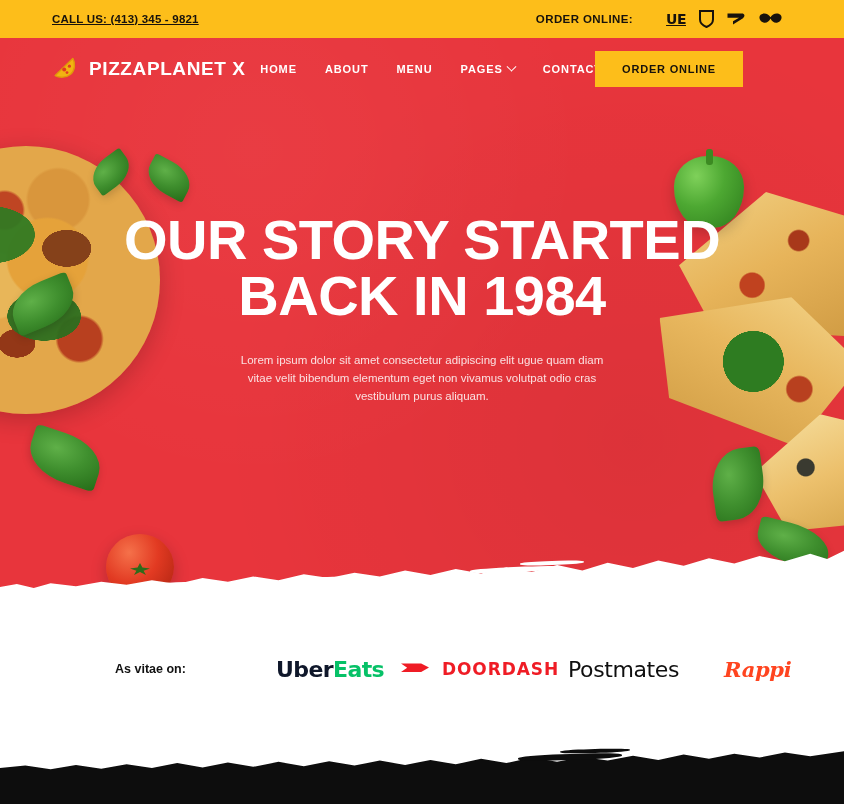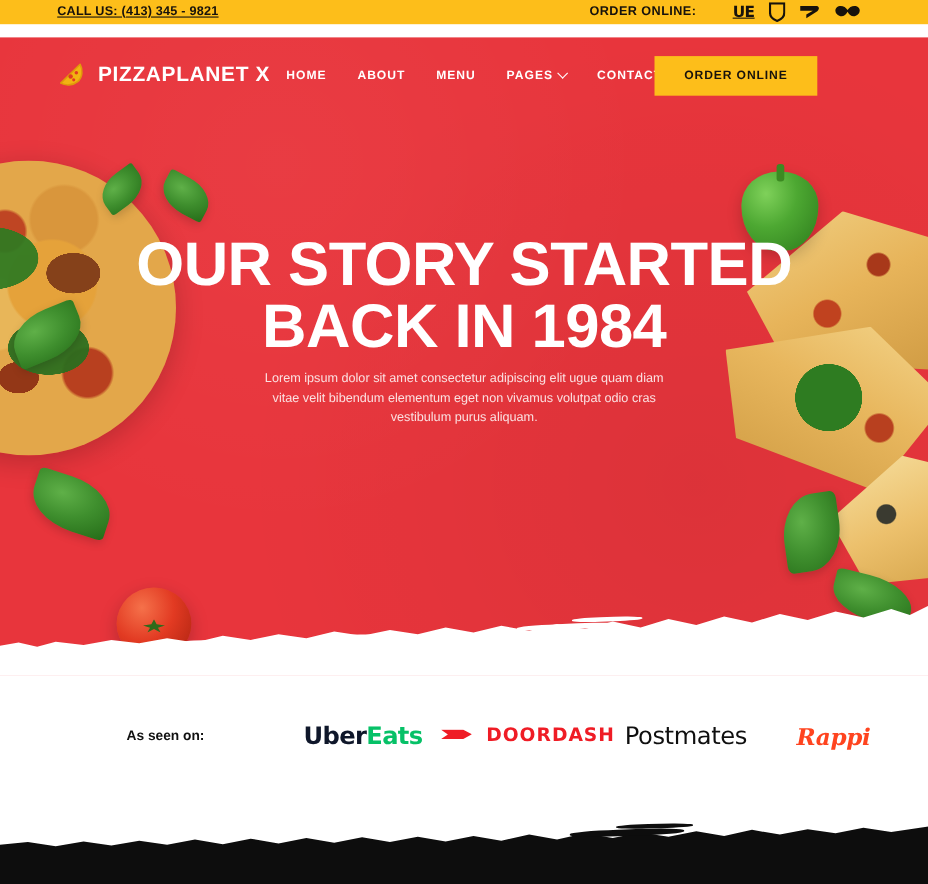--- a/index.html
+++ b/index.html
@@ -19,21 +19,21 @@
     height: 804px;
     overflow: hidden;
     background: #ffffff;
   }
 
   
   .topbar {
     position: absolute;
     top: 0; left: 0;
     width: 844px;
-    height: 22px;
+    height: 38px;
     background: #FDBE1A;
     display: flex;
     align-items: center;
     z-index: 40;
   }
   .topbar-phone {
     position: absolute;
     left: 52px;
     font-size: 11.5px;
     font-weight: 700;
@@ -165,21 +165,21 @@
   .hero-title {
     font-size: 56px;
     line-height: 1.0;
     font-weight: 800;
     letter-spacing: -0.5px;
     color: #ffffff;
     text-transform: uppercase;
     padding: 0 90px;
   }
   .hero-sub {
-    margin: 12px auto 0;
+    margin: 28px auto 0;
     width: 372px;
     font-size: 11.5px;
     line-height: 1.55;
     color: #fbe0e1;
     font-weight: 400;
   }
 
   
   .food { position: absolute; z-index: 14; pointer-events: none; }
 
@@ -504,21 +504,21 @@
 
     <div class="torn-white"></div>
     <div class="torn-fleck fleck-a"></div>
     <div class="torn-fleck fleck-b"></div>
     <div class="torn-fleck fleck-c"></div>
     <div class="torn-fleck fleck-d"></div>
   </section>
 
   <section class="brands">
     <div class="brands-row">
-      <span class="as-seen">As seen on:</span>
+      <span class="as-seen">As vitae on:</span>
 
       <div class="logo-ubereats">
         <span class="ue-uber">Uber</span><span class="ue-eats">Eats</span>
       </div>
 
       <div class="logo-doordash">
         <span class="dd-mark"></span>
         <span class="dd-text">DOORDASH</span>
       </div>
 

